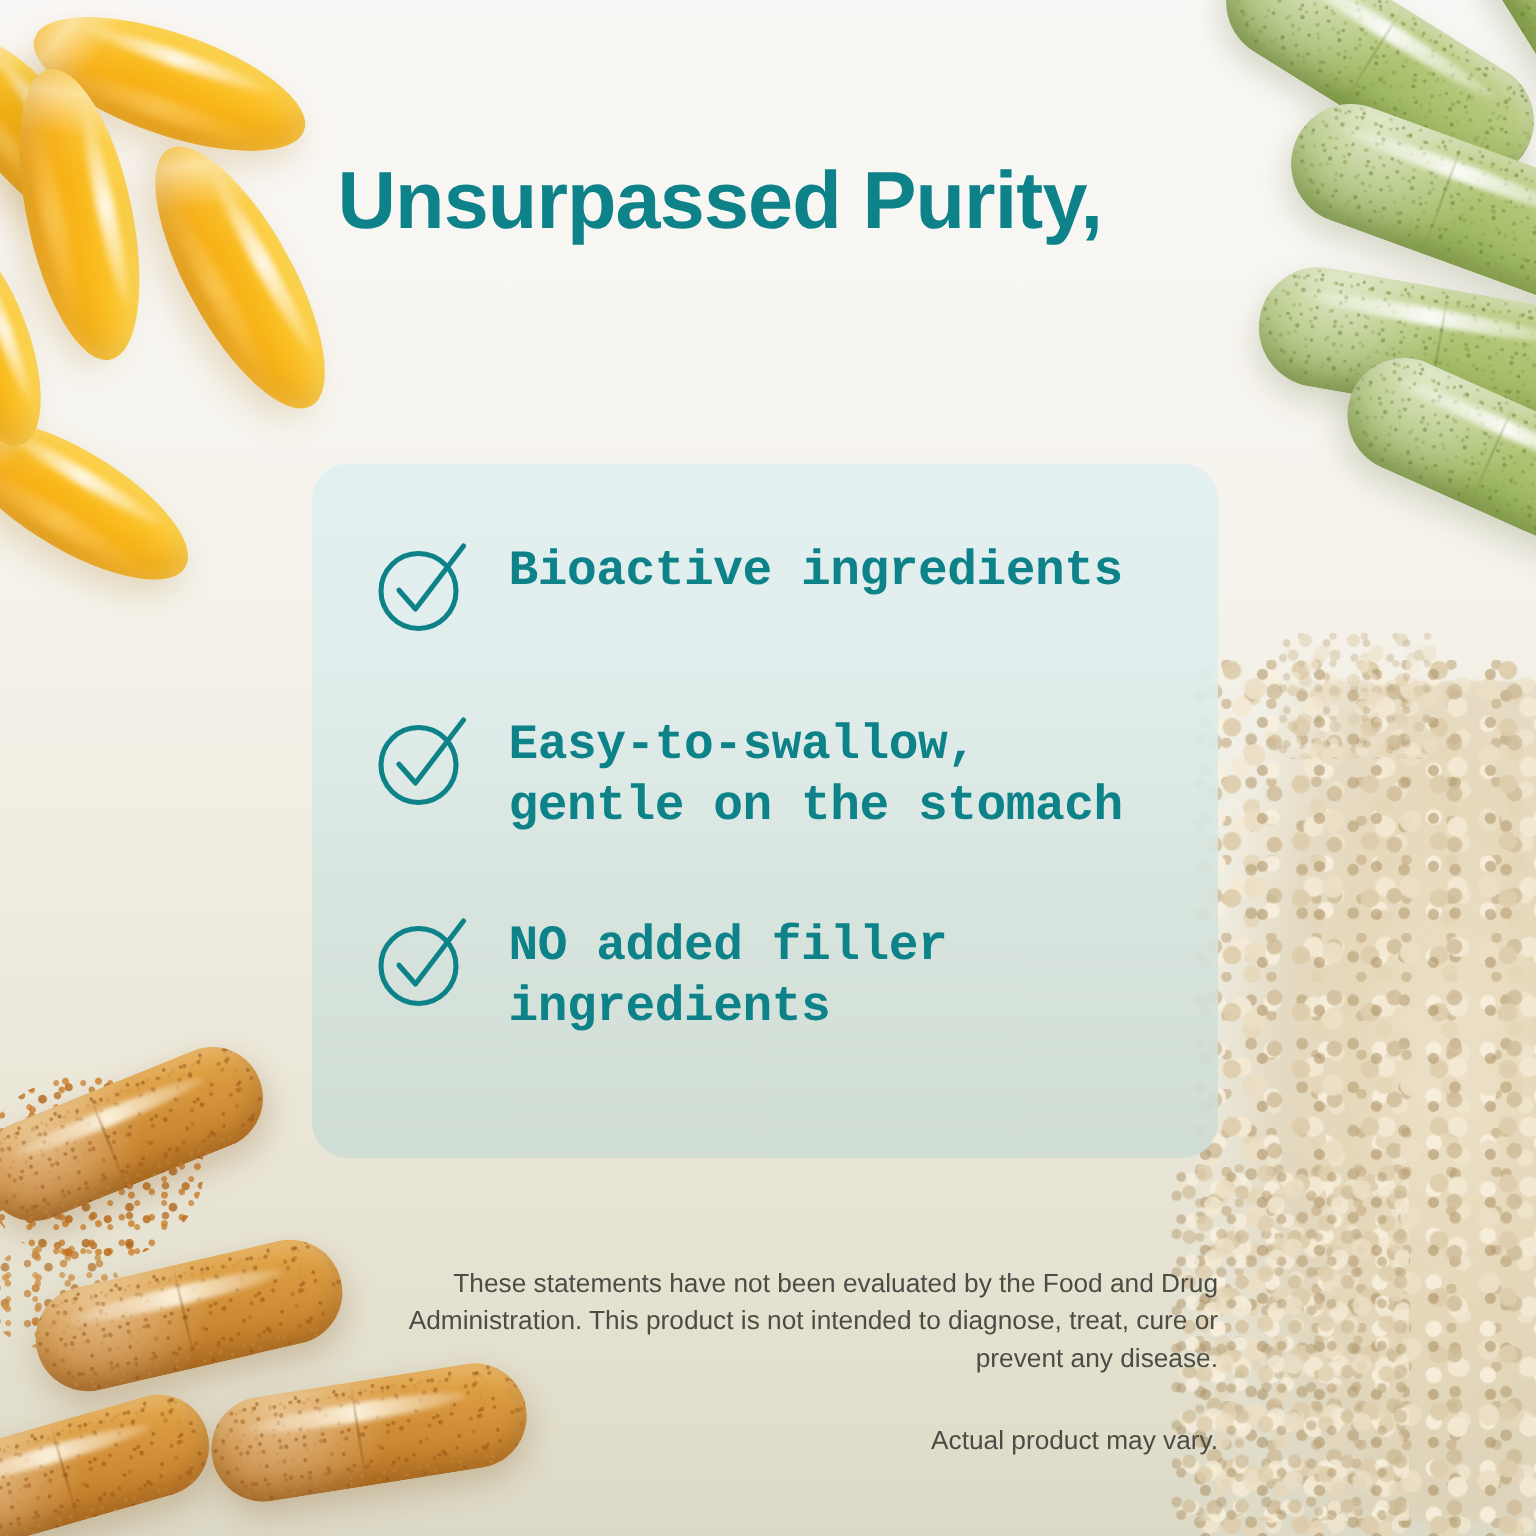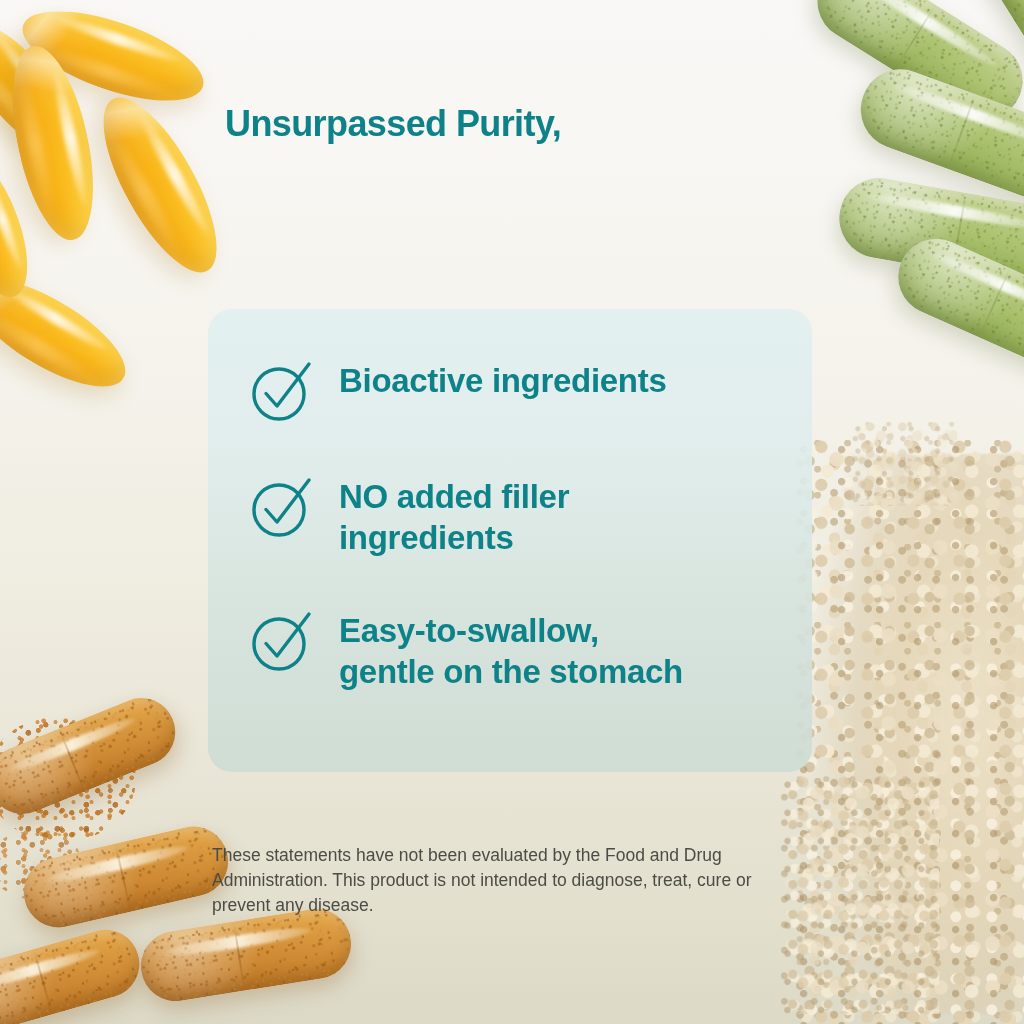--- a/index.html
+++ b/index.html
@@ -163,49 +163,49 @@
     position:absolute;
     background:
       radial-gradient(ellipse 62% 70% at 62% 46%, rgba(236,224,198,.97) 0%, rgba(228,213,182,.9) 46%, rgba(221,205,172,.55) 72%, rgba(221,205,172,0) 100%);
     filter:blur(1px);
   }
 
   
   .headline{
     position:absolute;left:225px;top:103px;width:620px;
     color:#0e8289;
-    font-size:36px;line-height:1.16;
+    font-size:54px;line-height:1.16;
     font-weight:700;letter-spacing:-.6px;
   }
 
   
   .card{
     position:absolute;left:208px;top:309px;width:604px;height:463px;
     border-radius:24px;
     background:linear-gradient(180deg,
       rgba(226,240,241,.93) 0%,
       rgba(223,237,236,.92) 30%,
       rgba(214,228,222,.92) 62%,
       rgba(206,220,212,.92) 100%);
   }
   .feature-list{
     position:absolute;left:41px;top:48px;right:28px;
     display:flex;flex-direction:column;gap:48px;
   }
-  .feature{display:flex;align-items:flex-start;gap:24px;}
+  .feature{display:flex;align-items:flex-start;gap:24px;font-family:Liberation Mono, monospace;}
   .check-icon{flex:0 0 auto;width:66px;height:66px;margin-top:2px;display:block;}
   .feature-text{
     color:#0e8289;font-size:33px;line-height:1.24;
     font-weight:700;letter-spacing:-.3px;padding-top:4px;
   }
 
   
   .disclaimer{
     position:absolute;left:212px;top:843px;width:600px;
-    text-align:left;color:#4c4c46;
+    text-align:right;color:#4c4c46;
     font-size:17.5px;line-height:1.42;font-weight:400;
   }
   .disclaimer .second{margin-top:30px;display:block;}
 </style>
 </head>
 <body>
 
 <div id="stage">
 
   <div class="layer">
@@ -287,45 +287,46 @@
   <div class="card">
     <div class="feature-list">
 
       <div class="feature">
         <svg class="check-icon" viewBox="0 0 66 66" fill="none">
           <circle cx="30" cy="35" r="25" stroke="#0e8289" stroke-width="3.4"></circle>
           <path d="M17 34.5 L28 47 L60 5" stroke="#0e8289" stroke-width="3.4" stroke-linecap="round" stroke-linejoin="round"></path>
         </svg>
         <div class="feature-text">
           <div>Bioactive ingredients</div>
+        </div>
+      </div>
+
+      <div class="feature">
+        <svg class="check-icon" viewBox="0 0 66 66" fill="none">
+          <circle cx="30" cy="35" r="25" stroke="#0e8289" stroke-width="3.4"></circle>
+          <path d="M17 34.5 L28 47 L60 5" stroke="#0e8289" stroke-width="3.4" stroke-linecap="round" stroke-linejoin="round"></path>
+        </svg>
+        <div class="feature-text">
+          <div>Easy-to-swallow,</div>
+          <div>gentle on the stomach</div>
         </div>
       </div>
 
       <div class="feature">
         <svg class="check-icon" viewBox="0 0 66 66" fill="none">
           <circle cx="30" cy="35" r="25" stroke="#0e8289" stroke-width="3.4"></circle>
           <path d="M17 34.5 L28 47 L60 5" stroke="#0e8289" stroke-width="3.4" stroke-linecap="round" stroke-linejoin="round"></path>
         </svg>
         <div class="feature-text">
           <div>NO added filler</div>
           <div>ingredients</div>
         </div>
       </div>
 
-      <div class="feature">
-        <svg class="check-icon" viewBox="0 0 66 66" fill="none">
-          <circle cx="30" cy="35" r="25" stroke="#0e8289" stroke-width="3.4"></circle>
-          <path d="M17 34.5 L28 47 L60 5" stroke="#0e8289" stroke-width="3.4" stroke-linecap="round" stroke-linejoin="round"></path>
-        </svg>
-        <div class="feature-text">
-          <div>Easy-to-swallow,</div>
-          <div>gentle on the stomach</div>
-        </div>
-      </div>
-
     </div>
   </div>
 
   <div class="disclaimer">
     <span>These statements have not been evaluated by the Food and Drug Administration. This product is not intended to diagnose, treat, cure or prevent any disease.</span>
+    <span class="second">Actual product may vary.</span>
   </div>
 
 </div>
 
 </body></html>

